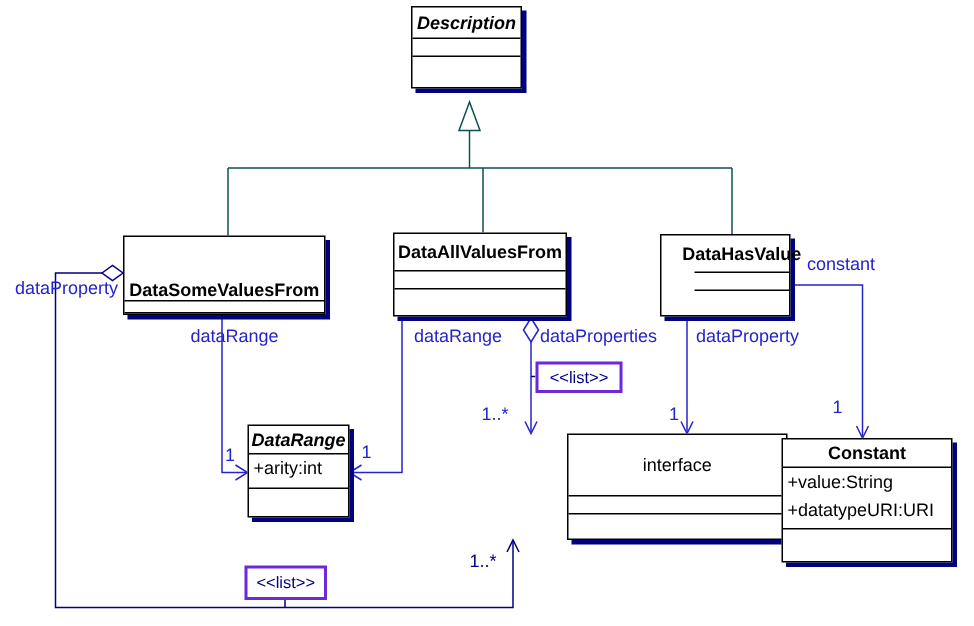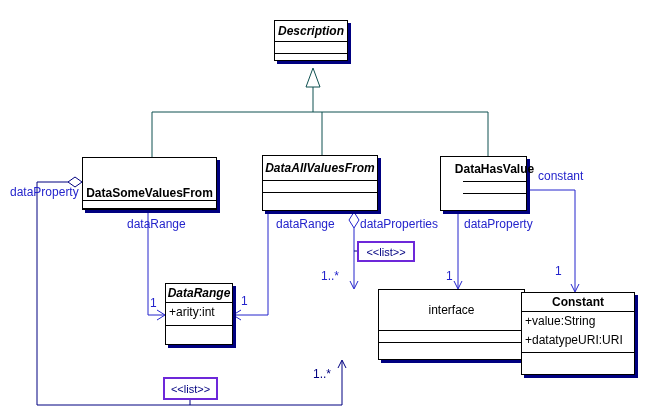--- a/index.html
+++ b/index.html
@@ -67,33 +67,33 @@
       <path d="M458,211 L458,288"></path>
       <polyline points="454,281 458,289 462,281"></polyline>
     </g>
 
     <g stroke="#2424cc" fill="none" stroke-width="1">
       <path d="M527,190 L575,190 L575,291"></path>
       <polyline points="571,284 575,292 579,284"></polyline>
     </g>
   </svg>
 
-  <div class="cls abstract" style="left:274px;top:20px;width:74px;height:41px;">
+  <div class="cls abstract" style="left:274px;top:4px;width:74px;height:55px;">
     <div class="name" style="height:21px;">Description</div>
     <div class="attrs" style="height:12px;"></div>
     <div class="body"></div>
   </div>
 
   <div class="cls" style="left:82px;top:157px;width:135px;height:53px;">
     <div class="name" style="height:25px;margin-top:28px;">DataSomeValuesFrom</div>
     <div class="attrs" style="height:12px;"></div>
     <div class="body"></div>
   </div>
 
-  <div class="cls" style="left:262px;top:155px;width:116px;height:56px;font-style:italic;">
+  <div class="cls" style="left:262px;top:155px;width:116px;height:56px;">
     <div class="name" style="height:25px;">DataAllValuesFrom</div>
     <div class="attrs" style="height:12px;"></div>
     <div class="body"></div>
   </div>
 
   <div class="cls" style="left:440px;top:156px;width:87px;height:55px;padding-left:22px;">
     <div class="name" style="height:25px;">DataHasValue</div>
     <div class="attrs" style="height:12px;"></div>
     <div class="body"></div>
   </div>

